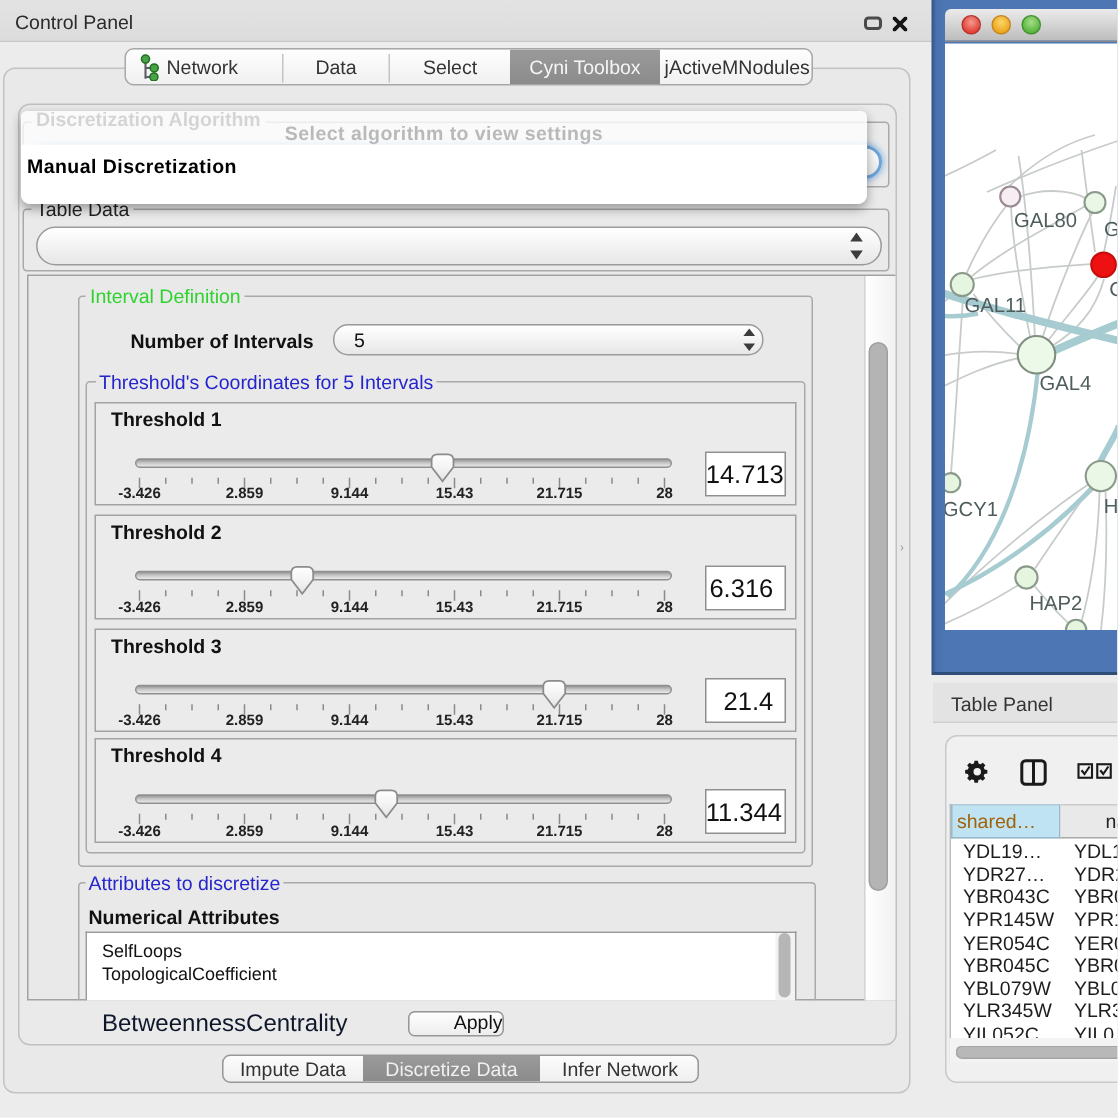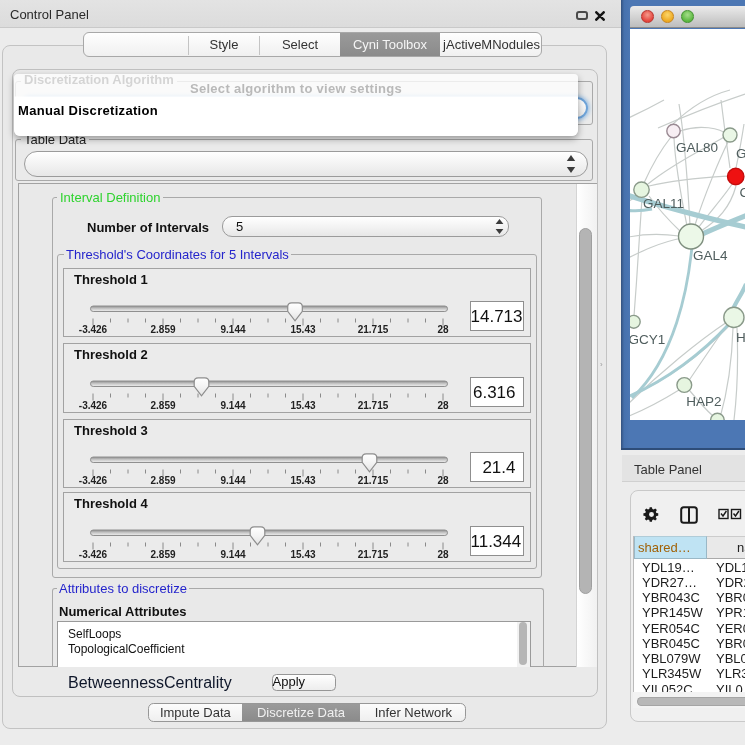--- a/index.html
+++ b/index.html
@@ -13,22 +13,30 @@
 <div style="position:absolute;left:0;top:0;width:621px;height:28px;background:linear-gradient(#e3e3e3,#dcdcdc);border-bottom:1px solid #c9c9c9"></div>
 <div style="position:absolute;left:10px;top:7px;font-size:13px;color:#2a2a2a">Control Panel</div>
 <div style="position:absolute;left:576px;top:10.5px;width:12px;height:9.5px;border:2px solid #4a4a4a;border-radius:3px"></div>
 <svg width="10" height="10" viewBox="0 0 10 10" style="position:absolute;left:594.5px;top:10.5px">
       <path d="M1.3,1.3 L8.7,8.7 M8.7,1.3 L1.3,8.7" stroke="#151515" stroke-width="2.5" stroke-linecap="round"></path>
     </svg>
 
 <div style="position:absolute;left:2px;top:45px;width:605px;height:684px;background:#e9e9e9;border:1px solid #c3c3c3;border-radius:8px"></div>
 
 <div style="position:absolute;left:83px;top:32px;width:459px;height:25px;background:linear-gradient(#fefefe,#f0f0f0);border:1px solid #a8a8a8;border-radius:6px;overflow:hidden">
+  <div class="seg" style="left:0;width:104px;justify-content:flex-start;padding-left:9px">
+    <svg width="13" height="18" viewBox="0 0 13 18" style="margin-right:5px">
+          <path d="M4,4 V16.5 M4,9.3 H8.5 M4,15.3 H8.5" stroke="#5c5c68" stroke-width="1.4" fill="none"></path>
+          <circle cx="4" cy="3.4" r="2.7" fill="#47a347" stroke="#1f6f1f" stroke-width="1"></circle>
+          <circle cx="9.8" cy="9.3" r="2.7" fill="#47a347" stroke="#1f6f1f" stroke-width="1"></circle>
+          <circle cx="9.6" cy="15.3" r="2.7" fill="#47a347" stroke="#1f6f1f" stroke-width="1"></circle>
+        </svg>
+    Network</div>
   <div style="position:absolute;left:104px;top:3px;width:1px;height:19px;background:#c4c4c4"></div>
-  <div class="seg" style="left:105px;width:70px">Style</div>
+  <div class="seg" style="left:105px;width:70px">Data</div>
   <div style="position:absolute;left:175px;top:3px;width:1px;height:19px;background:#c4c4c4"></div>
   <div class="seg" style="left:176px;width:80px">Select</div>
   <div class="seg" style="left:356px;width:103px">jActiveMNodules</div>
   <div class="seg" style="left:256px;width:100px;background:linear-gradient(#9a9a9a,#8b8b8b);color:#f5f5f5">Cyni Toolbox</div>
 </div>
 
 <div style="position:absolute;left:12px;top:69px;width:586px;height:628px;background:#eaeaea;border:1px solid #c0c0c0;border-radius:8px"></div>
 
 <div style="position:absolute;left:14.5px;top:81px;width:578px;height:44px;border:1px solid #a9a9a9;border-radius:3px"></div>
 <div style="position:absolute;left:21px;top:72px;font-size:13px;font-weight:bold;color:#3c3c3c;background:#eaeaea;padding:0 3px">Discretization Algorithm</div>
@@ -179,21 +187,21 @@
 <div style="position:absolute;left:57px;top:621px;width:473.5px;height:45.5px;background:#fff;border:1px solid #9a9a9a;border-bottom:none"></div>
 <div style="position:absolute;left:68px;top:626.5px;font-size:12px;color:#111">SelfLoops</div>
 <div style="position:absolute;left:68px;top:641.5px;font-size:12px;color:#111">TopologicalCoefficient</div>
 <div style="position:absolute;left:68px;top:674px;font-size:16px;color:#0f172a">BetweennessCentrality</div>
 <div style="position:absolute;left:517px;top:621.5px;width:13px;height:45px;background:#f2f2f2"></div>
 <div style="position:absolute;left:518.5px;top:621.5px;width:8.5px;height:43.5px;background:#b6b6b6;border-radius:4px"></div>
 
 <div style="position:absolute;left:575.5px;top:183.5px;width:21px;height:483px;background:linear-gradient(90deg,#ffffff,#f1f1f1);border-left:1px solid #d4d4d4"></div>
 <div style="position:absolute;left:579px;top:228px;width:13px;height:366px;background:#b4b4b4;border:1px solid #9f9f9f;border-radius:6.5px"></div>
 
-<div style="position:absolute;left:271.5px;top:673.5px;width:64.5px;height:17px;background:linear-gradient(#fefefe,#ededed);border:1px solid #969696;border-radius:4.5px;font-size:13px;color:#111;text-align:left;line-height:14px">Apply</div>
+<div style="position:absolute;left:271.5px;top:673.5px;width:64.5px;height:17px;background:linear-gradient(#fefefe,#ededed);border:1px solid #969696;border-radius:4.5px;font-size:13px;color:#111;text-align:right;line-height:14px">Apply</div>
 
 <div style="position:absolute;left:148px;top:703px;width:317.5px;height:19px;background:linear-gradient(#fcfcfc,#efefef);border:1px solid #979797;border-radius:5.5px;overflow:hidden">
   <div class="seg" style="left:0;width:92.7px">Impute Data</div>
   <div class="seg" style="left:92.7px;width:118.6px;background:linear-gradient(#9a9a9a,#8b8b8b);color:#f0f0f0">Discretize Data</div>
   <div class="seg" style="left:211.3px;width:106.2px">Infer Network</div>
 </div>
 
 <div style="position:absolute;left:14px;top:74px;width:564px;height:62px;border-radius:4px 4px 6px 6px;
      background:linear-gradient(rgba(255,255,255,0.78) 0px,rgba(255,255,255,0.78) 22px,#ffffff 23px);
      box-shadow:0 3px 7px rgba(0,0,0,0.35)"></div>

